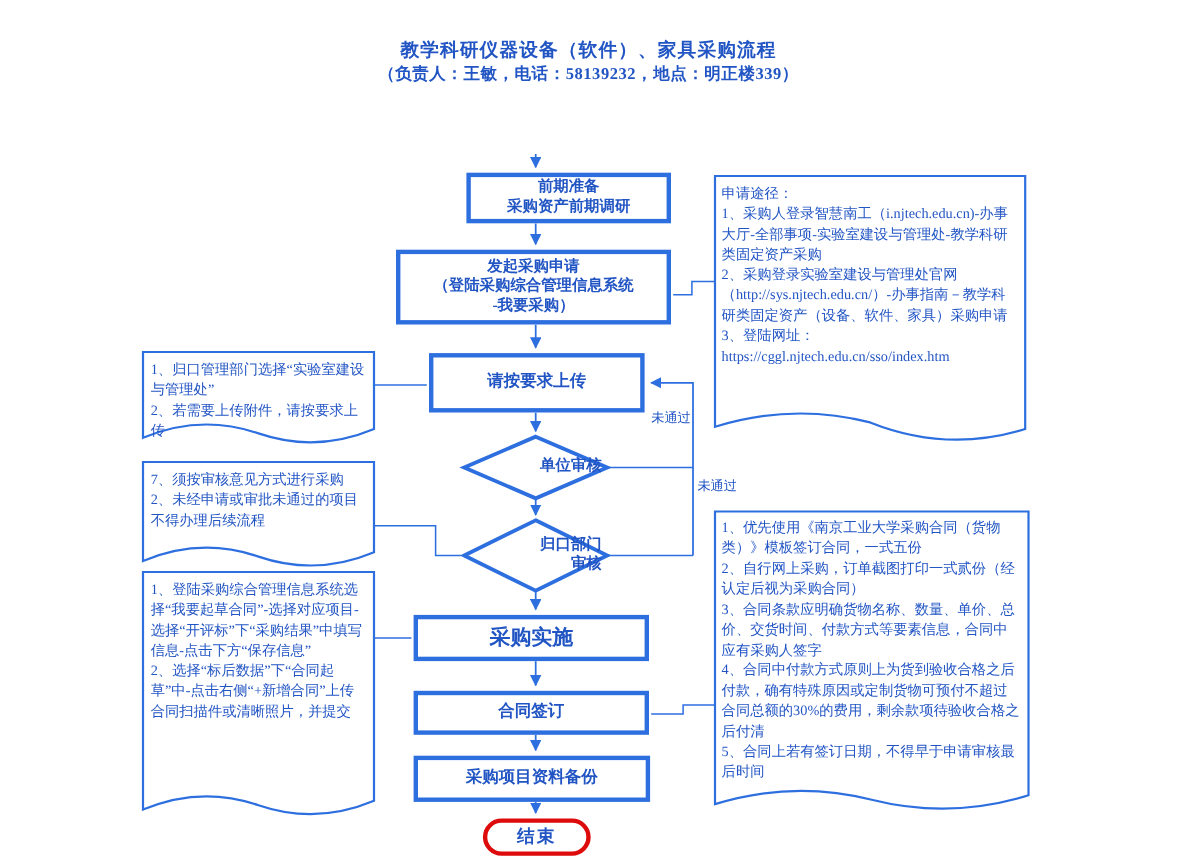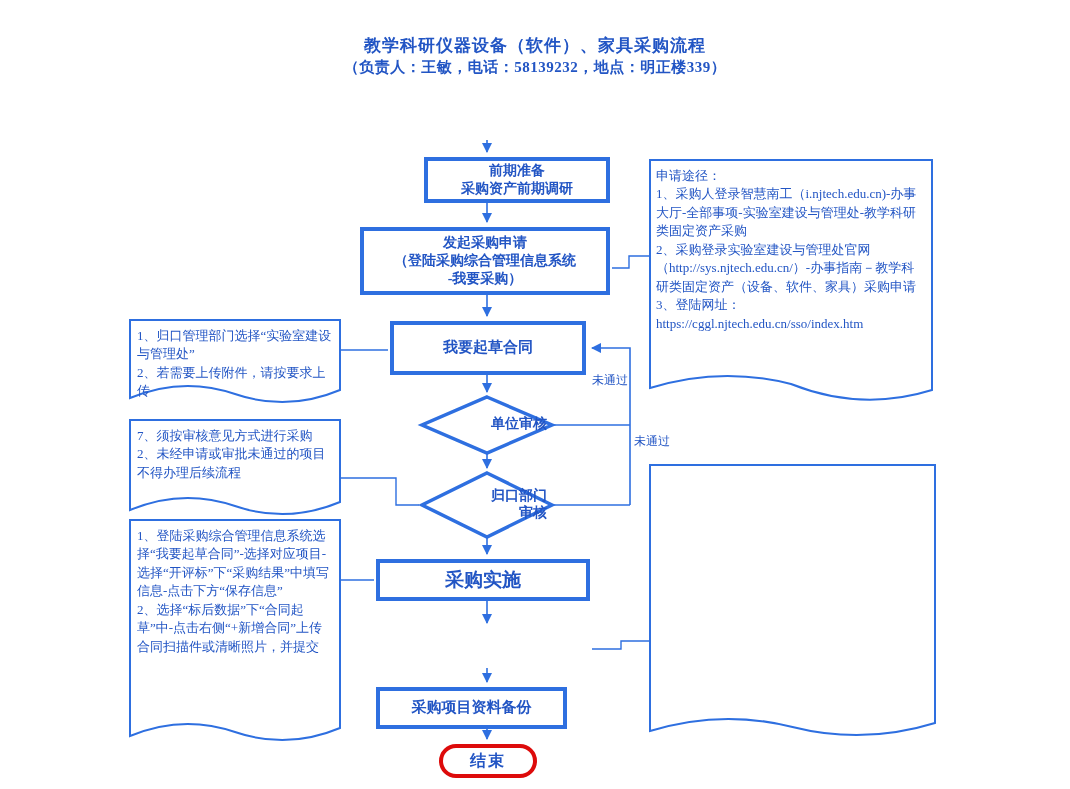--- a/index.html
+++ b/index.html
@@ -78,40 +78,48 @@
   <div class="node" style="left:424px; top:157px; width:186px; height:46px;">
     <span>前期准备
 采购资产前期调研</span>
   </div>
   <div class="node" style="left:360px; top:227px; width:250px; height:68px;">
     <span>发起采购申请
 （登陆采购综合管理信息系统
 -我要采购）</span>
   </div>
   <div class="node" style="left:390px; top:321px; width:196px; height:54px; font-size:15px;">
-    <span>我要起草合同</span>
+    <span>请按要求上传</span>
   </div>
   <div class="node" style="left:376px; top:559px; width:214px; height:42px; font-size:19px;">
     <span>采购实施</span>
   </div>
-  <div class="node" style="left:376px; top:687px; width:191px; height:42px; font-size:15px;">
+  <div class="node" style="left:376px; top:628px; width:214px; height:40px; font-size:15px;">
+    <span>合同签订</span>
+  </div>
+  <div class="node" style="left:376px; top:687px; width:215px; height:42px; font-size:15px;">
     <span>采购项目资料备份</span>
   </div>
 
   <div class="dlabel" style="left:427px; top:416px; width:120px;">单位审核</div>
   <div class="dlabel" style="left:427px; top:488px; width:120px;">归口部门
 审核</div>
 
   <div class="edge-label" style="left:592px; top:372px;">未通过</div>
   <div class="edge-label" style="left:634px; top:433px;">未通过</div>
 
   <div class="callout" style="left:656px; top:167px; width:268px;">申请途径：
 1、采购人登录智慧南工（i.njtech.edu.cn)-办事大厅-全部事项-实验室建设与管理处-教学科研类固定资产采购
 2、采购登录实验室建设与管理处官网（http://sys.njtech.edu.cn/）-办事指南－教学科研类固定资产（设备、软件、家具）采购申请
 3、登陆网址：https://cggl.njtech.edu.cn/sso/index.htm</div>
   <div class="callout" style="left:137px; top:327px; width:196px;">1、归口管理部门选择“实验室建设与管理处”
 2、若需要上传附件，请按要求上传</div>
   <div class="callout" style="left:137px; top:427px; width:196px;">7、须按审核意见方式进行采购
 2、未经申请或审批未通过的项目不得办理后续流程</div>
   <div class="callout" style="left:137px; top:527px; width:196px;">1、登陆采购综合管理信息系统选择“我要起草合同”-选择对应项目-选择“开评标”下“采购结果”中填写信息-点击下方“保存信息”
 2、选择“标后数据”下“合同起草”中-点击右侧“+新增合同”上传合同扫描件或清晰照片，并提交</div>
+  <div class="callout" style="left:656px; top:471px; width:272px;">1、优先使用《南京工业大学采购合同（货物类）》模板签订合同，一式五份
+2、自行网上采购，订单截图打印一式贰份（经认定后视为采购合同）
+3、合同条款应明确货物名称、数量、单价、总价、交货时间、付款方式等要素信息，合同中应有采购人签字
+4、合同中付款方式原则上为货到验收合格之后付款，确有特殊原因或定制货物可预付不超过合同总额的30%的费用，剩余款项待验收合格之后付清
+5、合同上若有签订日期，不得早于申请审核最后时间</div>
 
 </div>
 
 </body></html>

